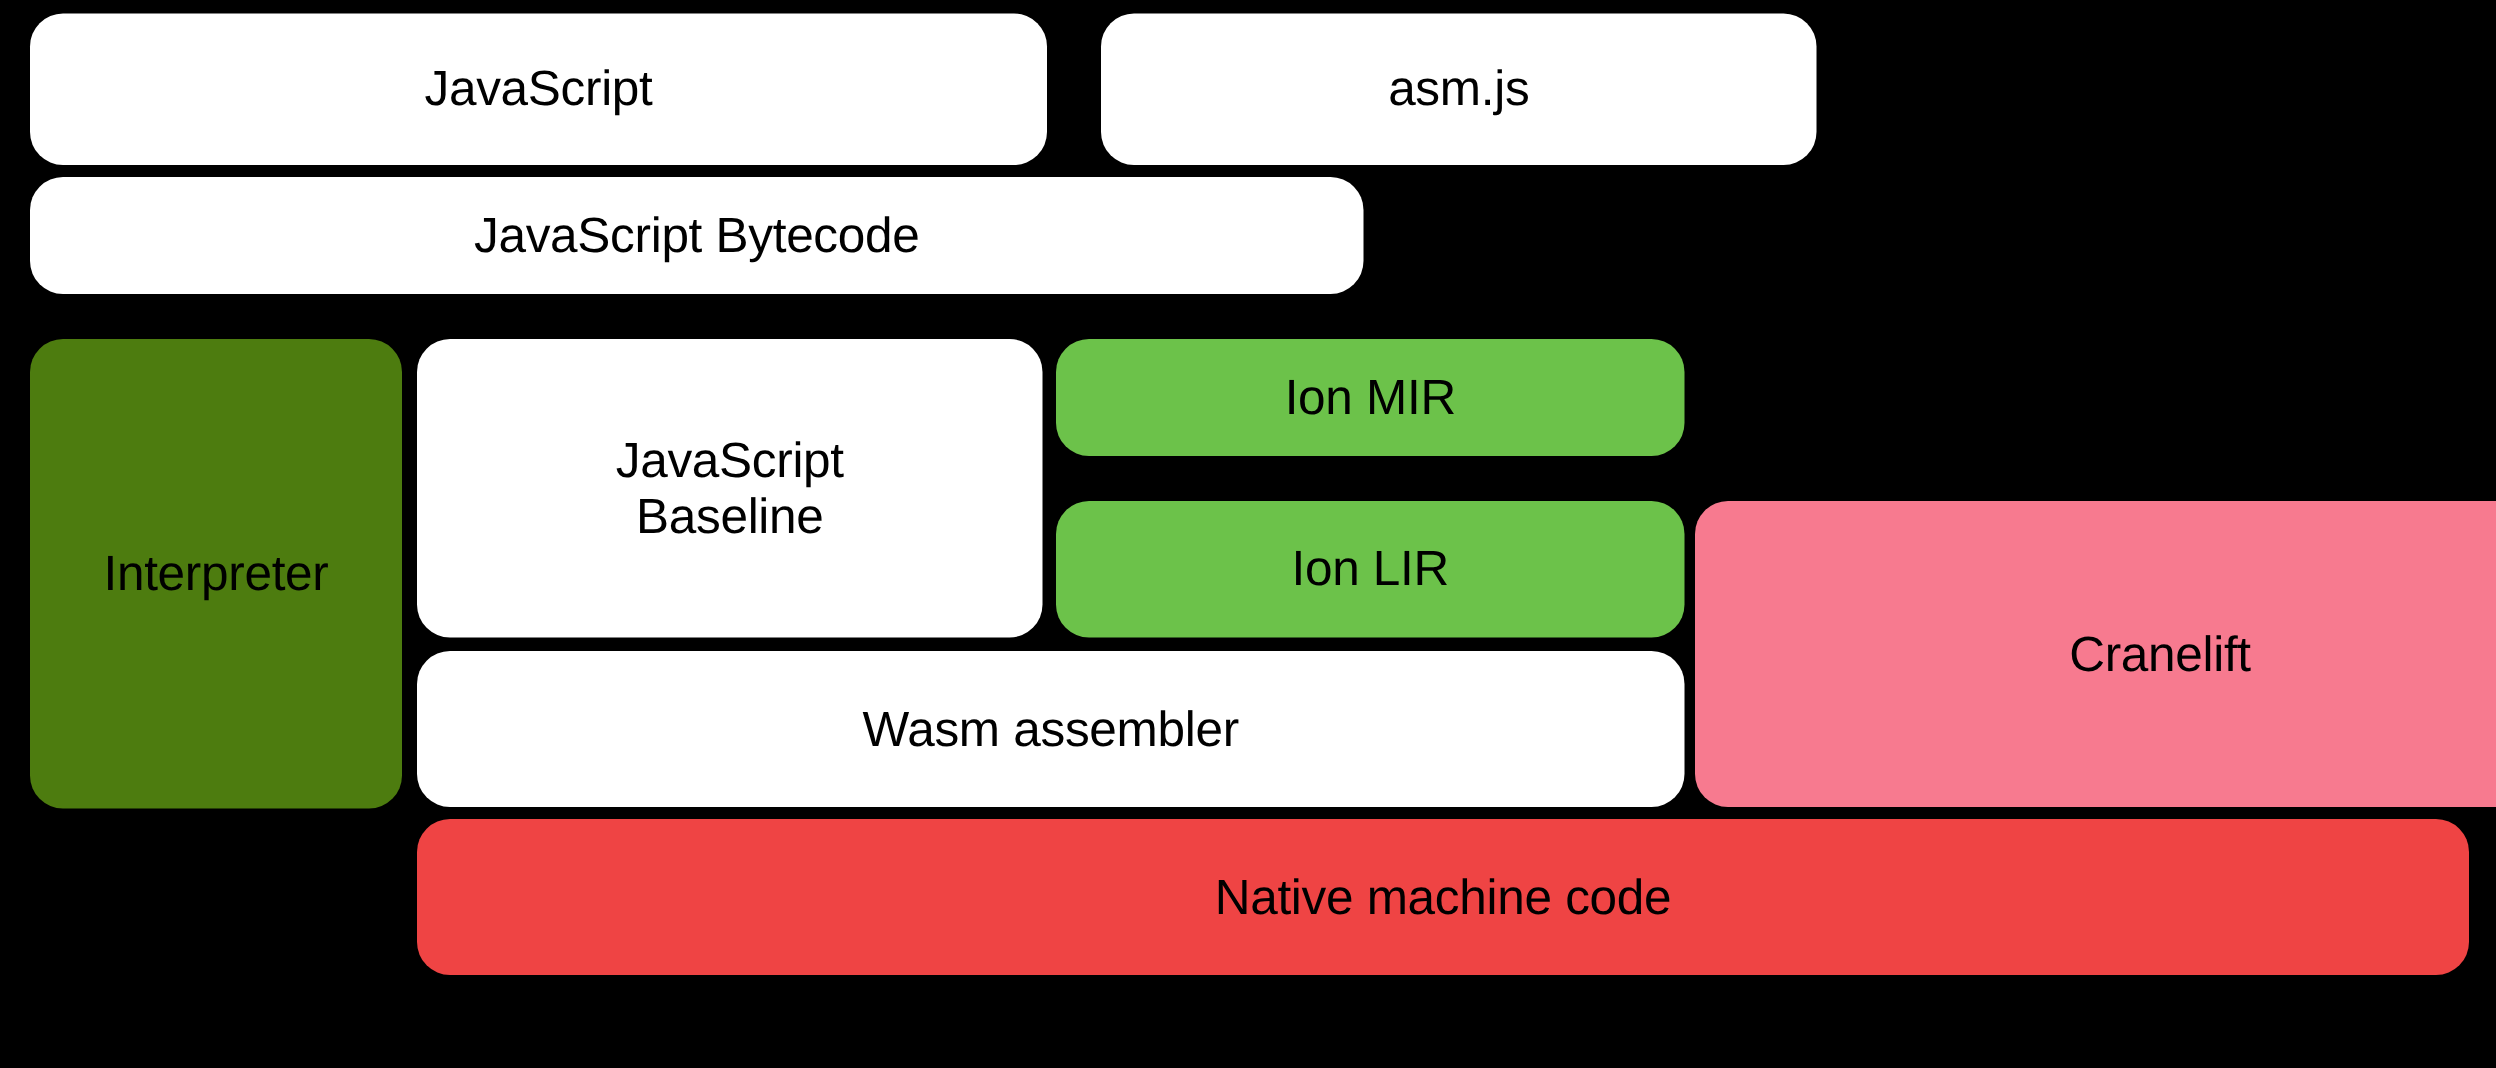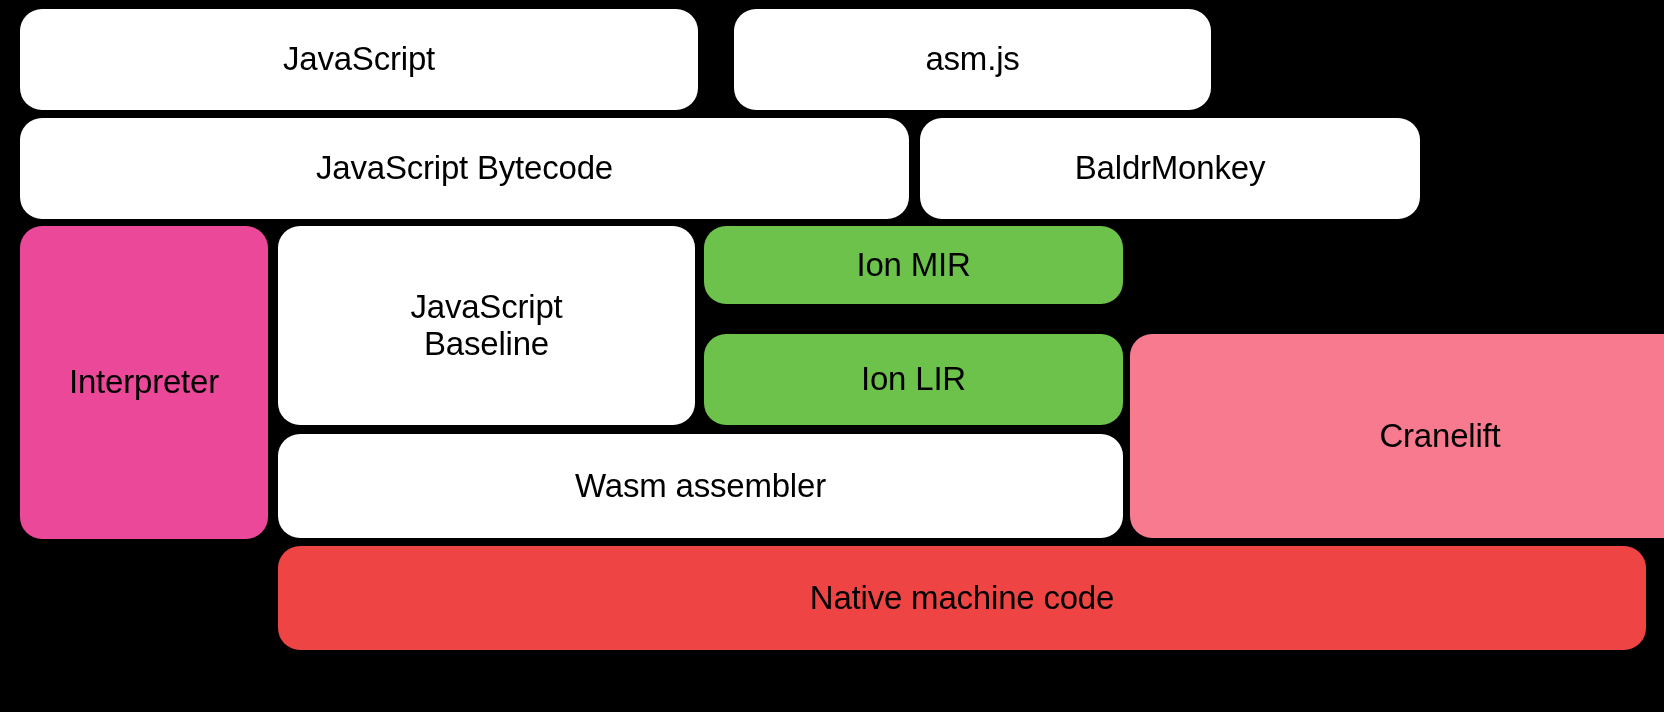--- a/index.html
+++ b/index.html
@@ -45,29 +45,26 @@
 
   <div class="node" style="left: 20px; top: 9px; width: 678px; height: 101px; background: rgb(255, 255, 255); color: rgb(0, 0, 0);">
     <span>JavaScript</span>
   </div>
 
   <div class="node" style="left: 706px; top: 9px; width: 477px; height: 101px; background: rgb(255, 255, 255); color: rgb(0, 0, 0); margin-left: 28px;">
     <span>asm.js</span>
   </div>
 
 
-  <div class="node" style="left: 20px; top: 118px; width: 889px; height: 101px; background: rgb(255, 255, 255); color: rgb(0, 0, 0);">
+  <div class="node" style="left: 20px; top: 118px; width: 889px; height: 78px; background: rgb(255, 255, 255); color: rgb(0, 0, 0);">
     <span>JavaScript Bytecode</span>
   </div>
 
-  <div class="node" style="left: 920px; top: 118px; width: 500px; height: 101px; background: rgb(255, 255, 255); color: rgb(0, 0, 0);">
-    <span>BaldrMonkey</span>
-  </div>
 
-  <div class="node" style="left: 20px; top: 226px; width: 248px; height: 313px; background: #ec4899; color: rgb(0, 0, 0);">
+  <div class="node" style="left: 20px; top: 226px; width: 248px; height: 313px; background: #4d7c0f; color: rgb(0, 0, 0);">
     <span>Interpreter</span>
   </div>
 
   <div class="node" style="left: 278px; top: 226px; width: 417px; height: 199px; background: rgb(255, 255, 255); color: rgb(0, 0, 0);">
     <span>JavaScript
 Baseline</span>
   </div>
 
   <div class="node" style="left: 704px; top: 226px; width: 419px; height: 78px; background: rgb(108, 194, 74); color: rgb(0, 0, 0);">
     <span>Ion MIR</span>

